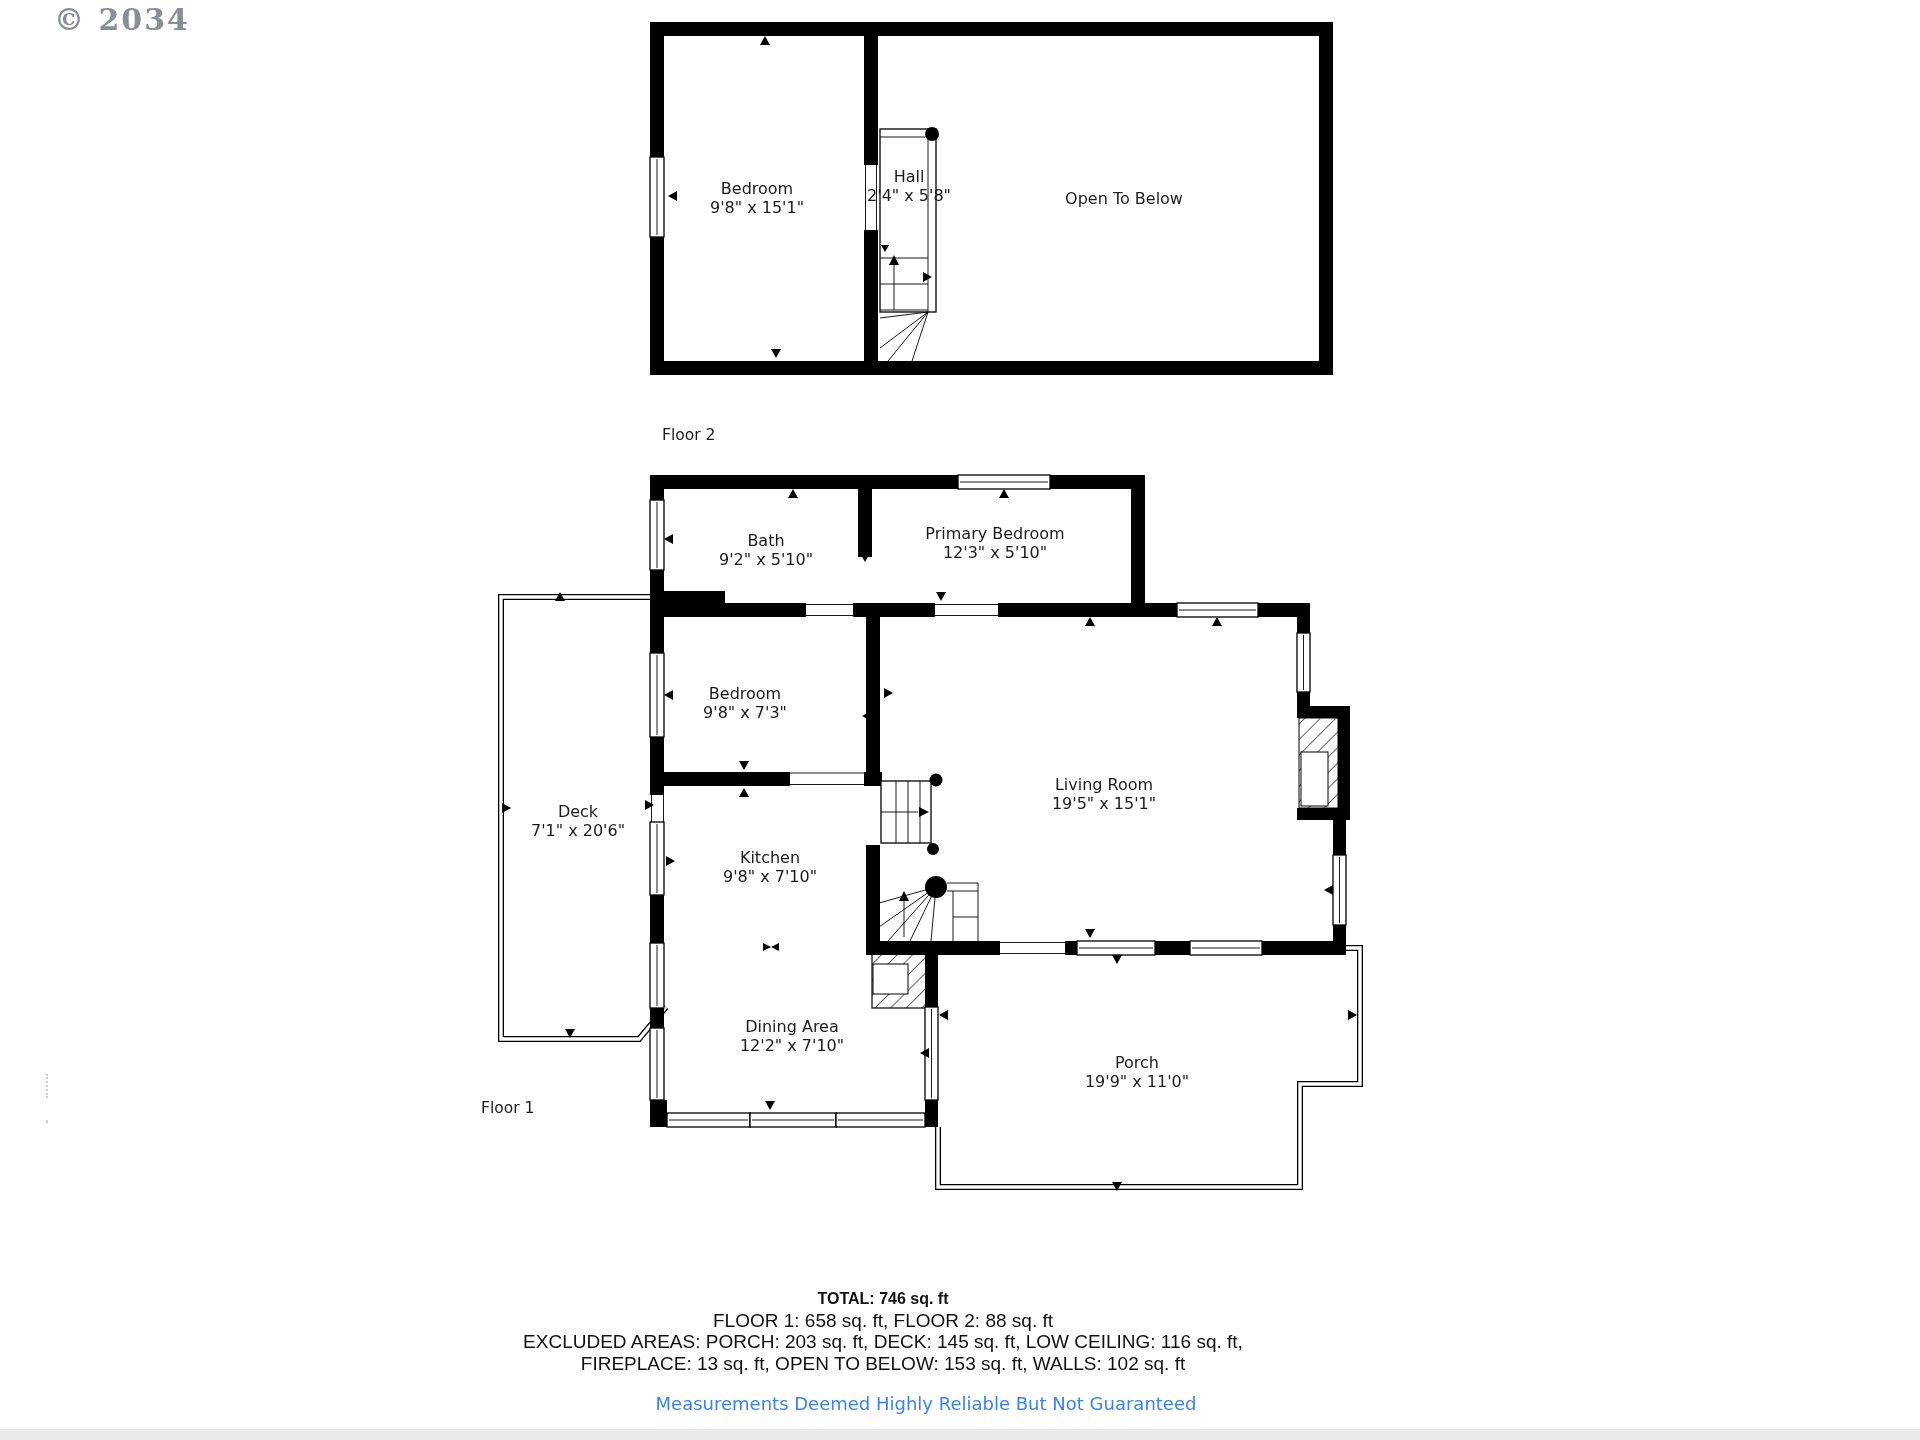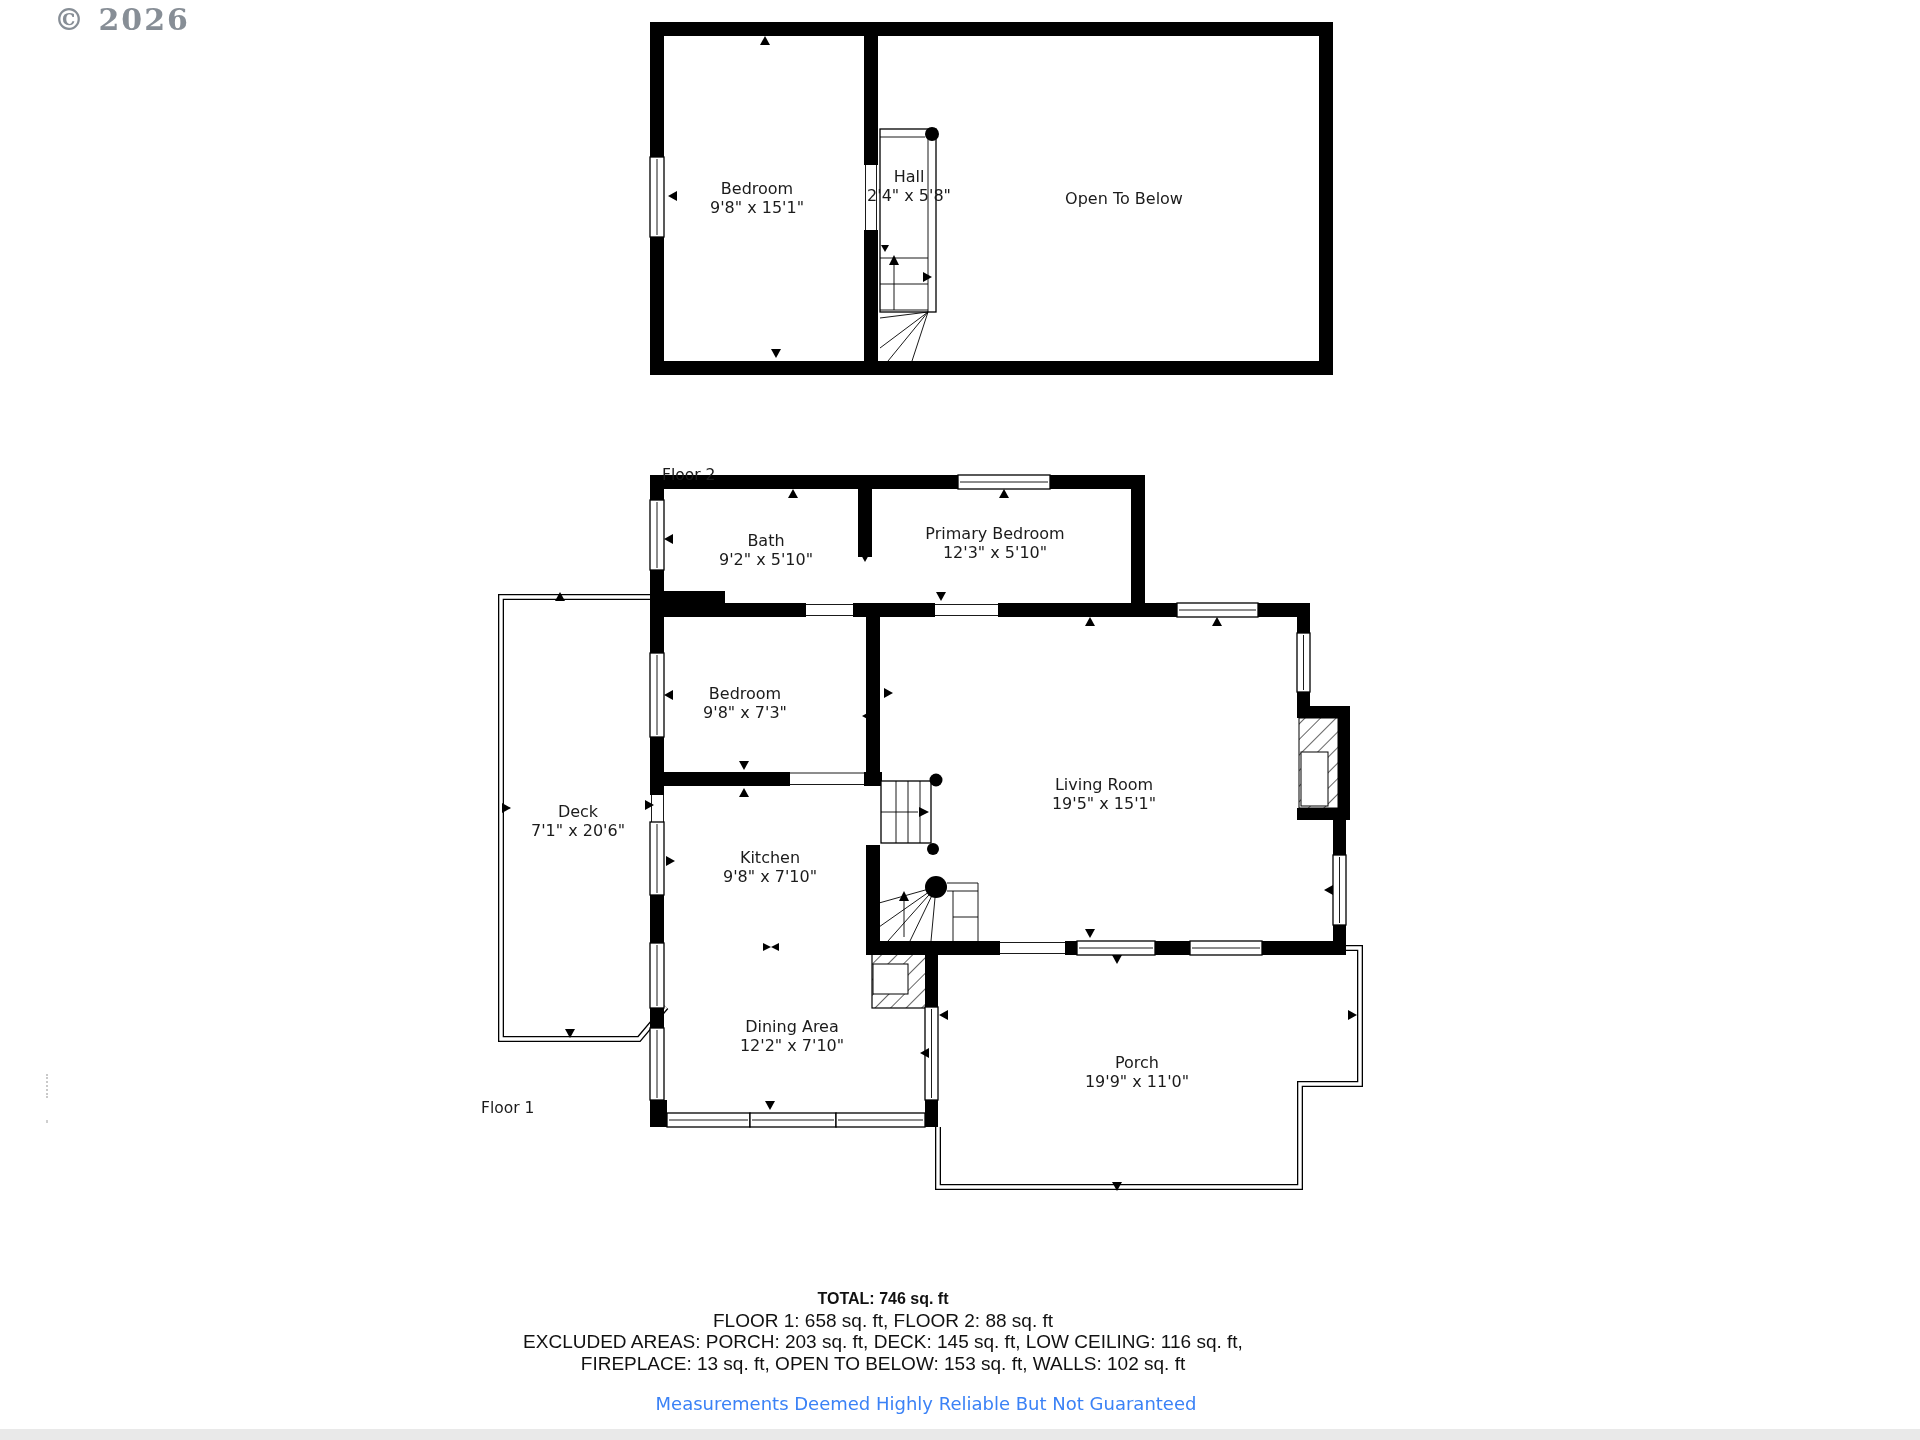--- a/index.html
+++ b/index.html
@@ -244,21 +244,21 @@
         <path class="tri" d="M502,803 l9,5 l-9,5 z"></path>
         <path class="tri" d="M570,1038 l-5,-9 h10 z"></path>
         <path class="tri" d="M939,1015 l9,-5 v10 z"></path>
         <path class="tri" d="M1357,1015 l-9,-5 v10 z"></path>
         <path class="tri" d="M1117,964 l-5,-9 h10 z"></path>
         <path class="tri" d="M1117,1191 l-5,-9 h10 z"></path>
       </g>
     </g>
   </svg>
 
-  <div class="watermark">© 2026</div>
+  <div class="watermark">© 2034</div>
 
   <div class="room-label" style="left:757px;top:179px;">
     <div>Bedroom</div>
     <div>9'8" x 15'1"</div>
   </div>
   <div class="room-label" style="left:909px;top:167px;">
     <div>Hall</div>
     <div>2'4" x 5'8"</div>
   </div>
   <div class="room-label" style="left:1124px;top:189px;text-align:center;">
@@ -291,21 +291,21 @@
   </div>
   <div class="room-label" style="left:792px;top:1017px;">
     <div>Dining Area</div>
     <div>12'2" x 7'10"</div>
   </div>
   <div class="room-label" style="left:1137px;top:1053px;">
     <div>Porch</div>
     <div>19'9" x 11'0"</div>
   </div>
 
-  <div class="floor-label" style="left:662px;top:426px;margin-top:40px;">Floor 2</div>
+  <div class="floor-label" style="left:662px;top:426px;">Floor 2</div>
   <div class="floor-label" style="left:481px;top:1099px;">Floor 1</div>
 
   <div class="summary">
     <div class="total">TOTAL: 746 sq. ft</div>
     <div>FLOOR 1: 658 sq. ft, FLOOR 2: 88 sq. ft</div>
     <div>EXCLUDED AREAS: PORCH: 203 sq. ft, DECK: 145 sq. ft, LOW CEILING: 116 sq. ft,</div>
     <div>FIREPLACE: 13 sq. ft, OPEN TO BELOW: 153 sq. ft, WALLS: 102 sq. ft</div>
   </div>
   <div class="disclaimer">Measurements Deemed Highly Reliable But Not Guaranteed</div>
 

